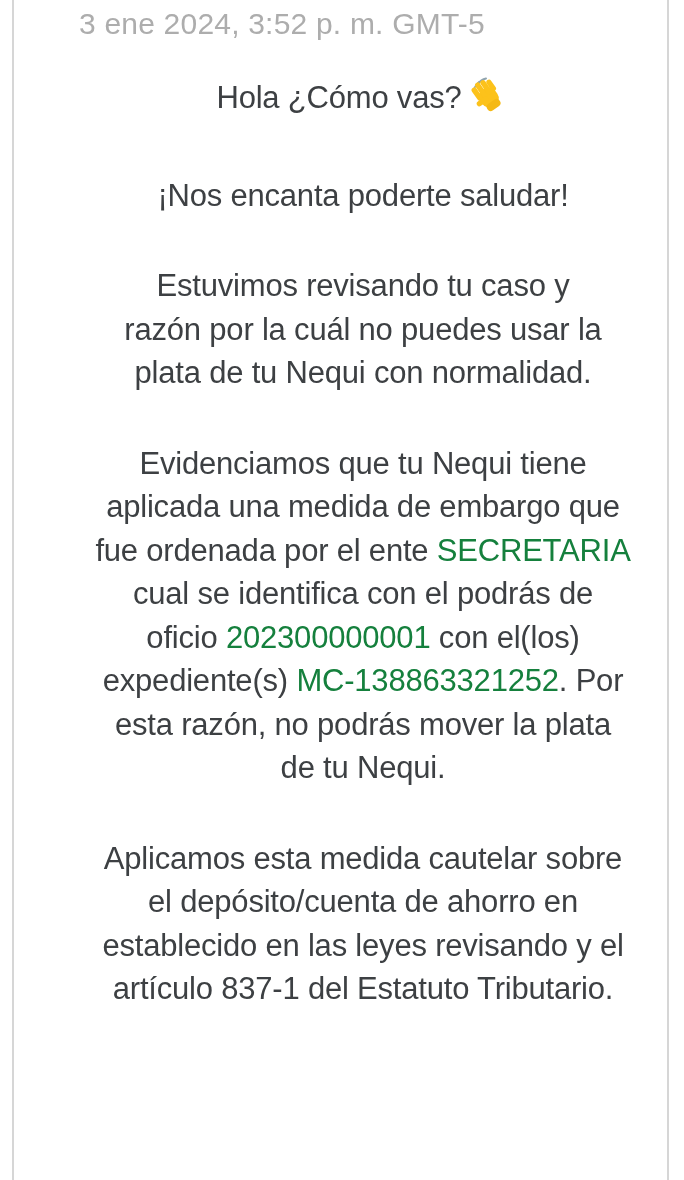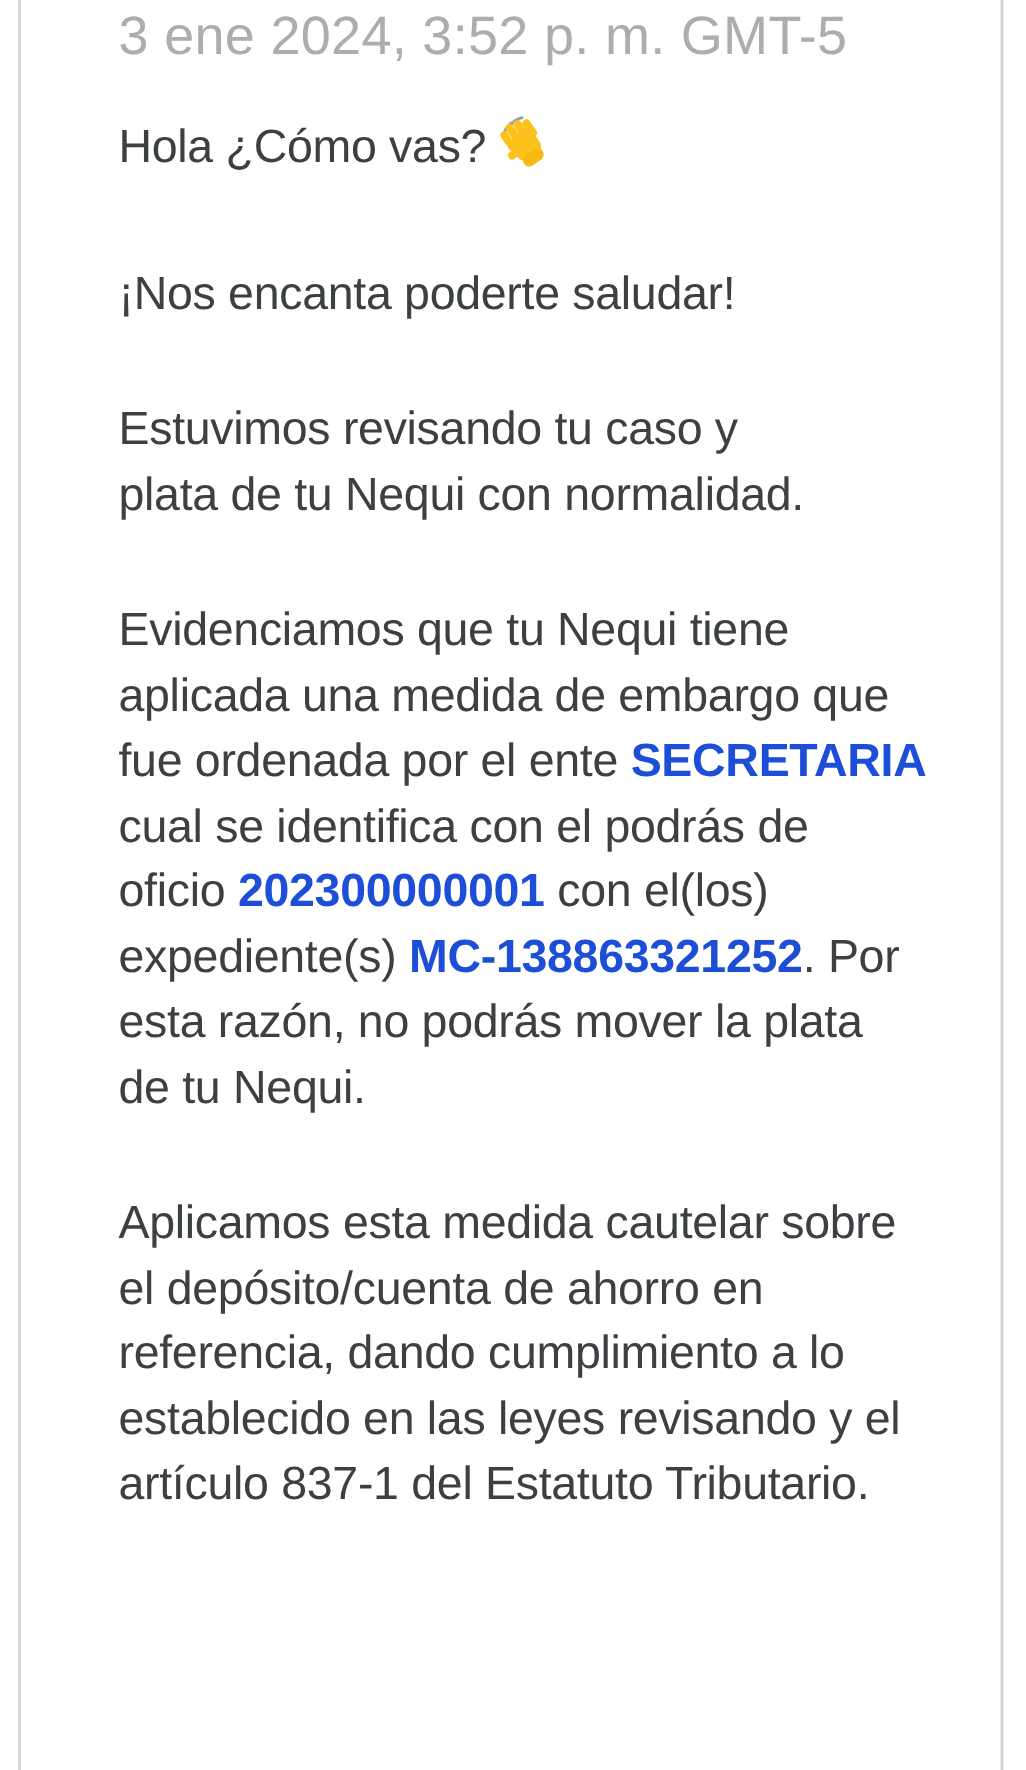--- a/index.html
+++ b/index.html
@@ -14,36 +14,37 @@
     position: absolute;
     left: 12px; top: 0;
     width: 657px; height: 1180px;
     box-sizing: border-box;
     border-left: 2px solid #d6d6d6;
     border-right: 2px solid #d6d6d6;
     background: #ffffff;
     padding: 4px 20px 0 65px;
   }
   .timestamp {
-    font-size: 36px;
+    font-size: 30px;
     line-height: 40px;
     color: #adadad;
     letter-spacing: 0.2px;
     margin: 0 0 31px 0;
     white-space: nowrap;
   }
   .para {
     margin: 0 0 47px 0;
     font-size: 31px;
     line-height: 43.5px;
     color: #3d4043;
     letter-spacing: -0.2px;
+    text-align: center;
   }
   .ln { white-space: nowrap; }
-  .para b { font-weight: 700; color: #1d4ed8; }
+  .para b { font-weight: 400; color: #15803d; }
   .emoji {
     display: inline-block;
     vertical-align: -7px;
     margin-left: 8px;
   }
 </style>
 </head>
 <body>
 
 <div class="card">
@@ -67,35 +68,35 @@
         </g>
       </svg></span></span>
   </div>
 
   <div class="para">
     <div class="ln">¡Nos encanta poderte saludar!</div>
   </div>
 
   <div class="para">
     <div class="ln">Estuvimos revisando tu caso y</div>
+    <div class="ln">razón por la cuál no puedes usar la</div>
     <div class="ln">plata de tu Nequi con normalidad.</div>
   </div>
 
   <div class="para">
     <div class="ln">Evidenciamos que tu Nequi tiene</div>
     <div class="ln">aplicada una medida de embargo que</div>
     <div class="ln"><span>fue ordenada por el ente </span><b>SECRETARIA</b></div>
     <div class="ln">cual se identifica con el podrás de</div>
     <div class="ln"><span>oficio </span><b>202300000001</b><span> con el(los)</span></div>
     <div class="ln"><span>expediente(s) </span><b>MC-138863321252</b><span>. Por</span></div>
     <div class="ln">esta razón, no podrás mover la plata</div>
     <div class="ln">de tu Nequi.</div>
   </div>
 
   <div class="para">
     <div class="ln">Aplicamos esta medida cautelar sobre</div>
     <div class="ln">el depósito/cuenta de ahorro en</div>
-    <div class="ln">referencia, dando cumplimiento a lo</div>
     <div class="ln">establecido en las leyes revisando y el</div>
     <div class="ln">artículo 837-1 del Estatuto Tributario.</div>
   </div>
 
 </div>
 
 </body></html>

